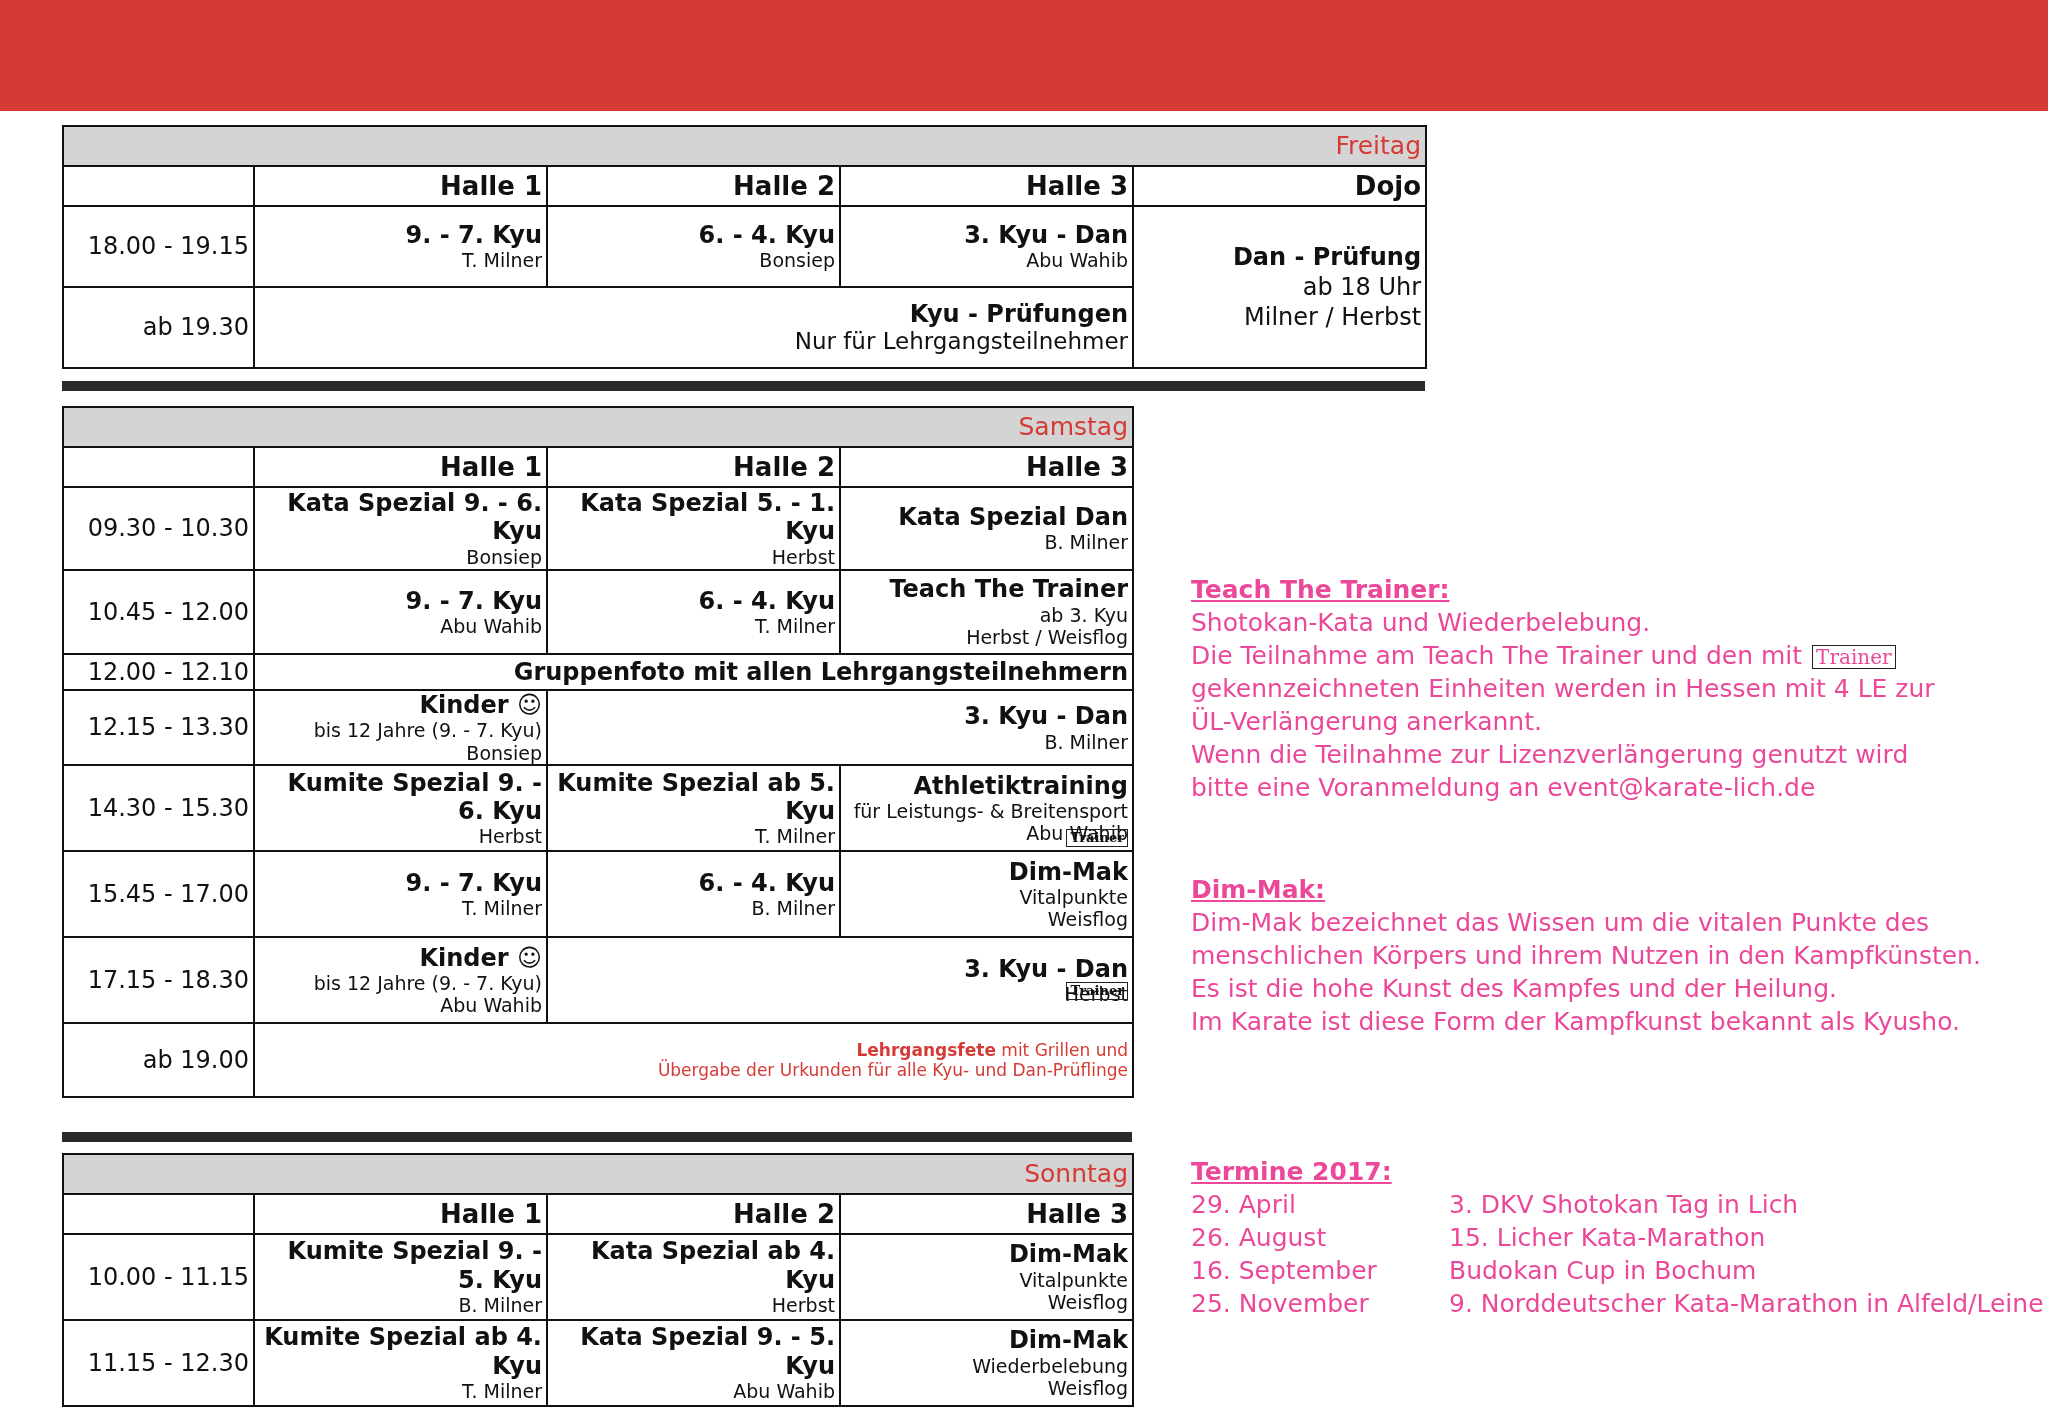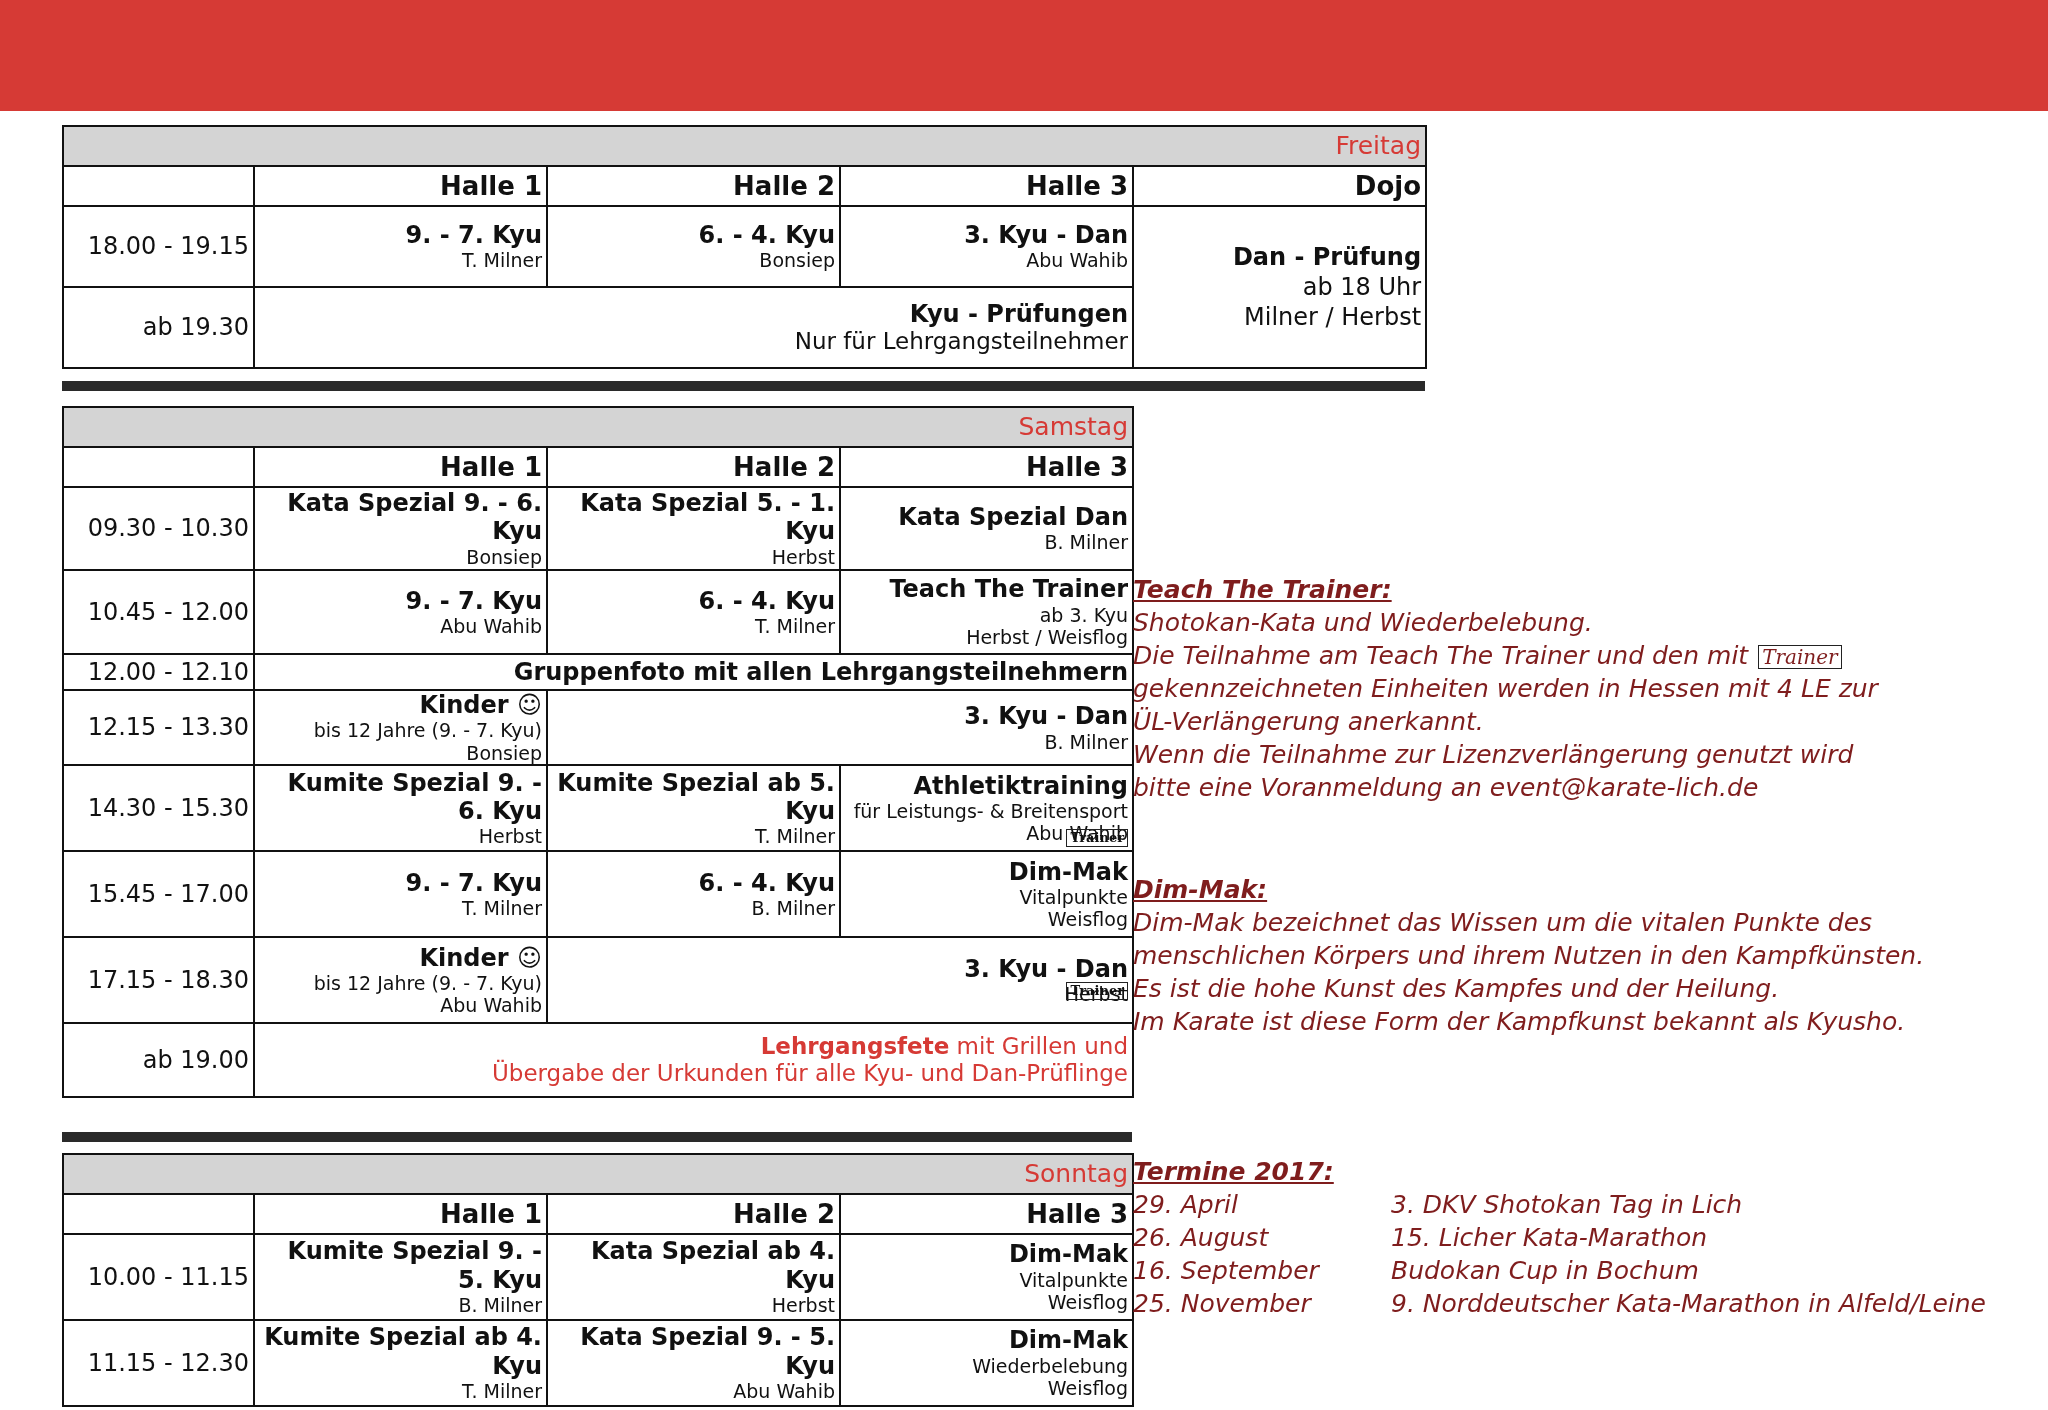--- a/index.html
+++ b/index.html
@@ -8,26 +8,26 @@
   .topbar { position:absolute; left:0; top:0; width:2048px; height:111px; background:#d63a35; }
   table.sched { position:absolute; border-collapse:collapse; table-layout:fixed; }
   table.sched td { border:2.5px solid #111; text-align:right; vertical-align:middle; padding:0 4px; line-height:1.18; }
   .dayhead td { background:#d4d4d4; color:#d63a35; font-size:25px; height:38px; }
   .colhead td { font-size:26px; height:38px; font-weight:600; }
   .time { font-size:24px; }
   .main { font-size:24px; font-weight:600; display:block; }
   .sub { font-size:19px; display:block; }
   .red { color:#d63a35; }
   .redbold { color:#d63a35; font-weight:700; }
-  .fete { font-size:23px; line-height:1.3; }
+  .fete { font-size:17px; line-height:1.3; }
   .cellrel { position:relative; }
   .trainer-badge { position:absolute; right:4px; bottom:3px; font-family:"DejaVu Serif", serif; font-weight:700;
                    font-size:13px; border:1.5px solid #222; padding:0 3px; line-height:16px; }
   .sep { position:absolute; left:62px; height:10px; background:#2a2a2a; }
-  .info { position:absolute; left:1133px; font-size:25px; line-height:33px; color:#7f1d1d;font-style:italic; }
+  .info { position:absolute; left:1191px; font-size:25px; line-height:33px; color:#ec4899; }
   .info .title { font-weight:600; text-decoration:underline; }
   .inline-badge { font-family:"DejaVu Serif", serif; font-size:20px; border:1.5px solid #222; padding:0 3px; margin-left:10px; line-height:22px; display:inline-block; }
   .termin-row { display:flex;gap:43px; }
   .termin-date { width:215px; }
 </style>
 </head>
 <body>
 
 <div class="topbar"></div>
 

